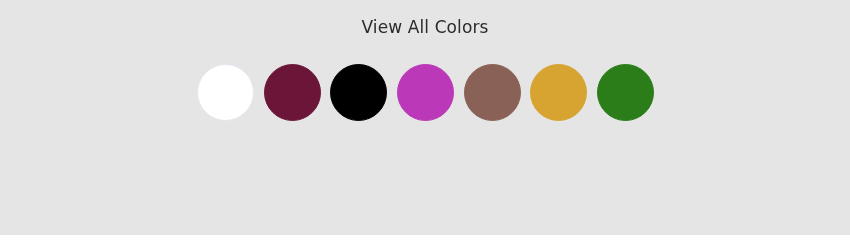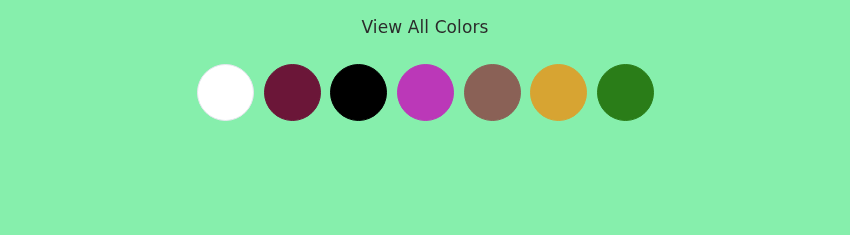--- a/index.html
+++ b/index.html
@@ -60,21 +60,21 @@
     cursor: pointer;
     margin-right: 9.7px;
   }
   .swatch:last-child {
     margin-right: 0;
   }
 </style>
 </head>
 <body style="background-color: rgb(255, 255, 255);">
 
-<div class="color-picker-panel" style="background-color: #86efac;">
+<div class="color-picker-panel" style="background-color: #e5e5e5;">
 
   <div class="panel-title" style="color: rgb(43, 43, 43);">View All Colors</div>
 
   <div class="swatch-row">
 
   <div class="swatch" title="white" style="background-color: rgb(255, 255, 255); border-color: rgb(232, 230, 240);"></div>
       <div class="swatch" title="burgundy" style="background-color: rgb(107, 22, 56); border-color: rgb(107, 22, 56);"></div>
       <div class="swatch" title="black" style="background-color: rgb(0, 0, 0); border-color: rgb(0, 0, 0);"></div>
       <div class="swatch" title="orchid" style="background-color: rgb(187, 56, 184); border-color: rgb(187, 56, 184);"></div>
       <div class="swatch" title="brown" style="background-color: rgb(138, 97, 86); border-color: rgb(138, 97, 86);"></div>

